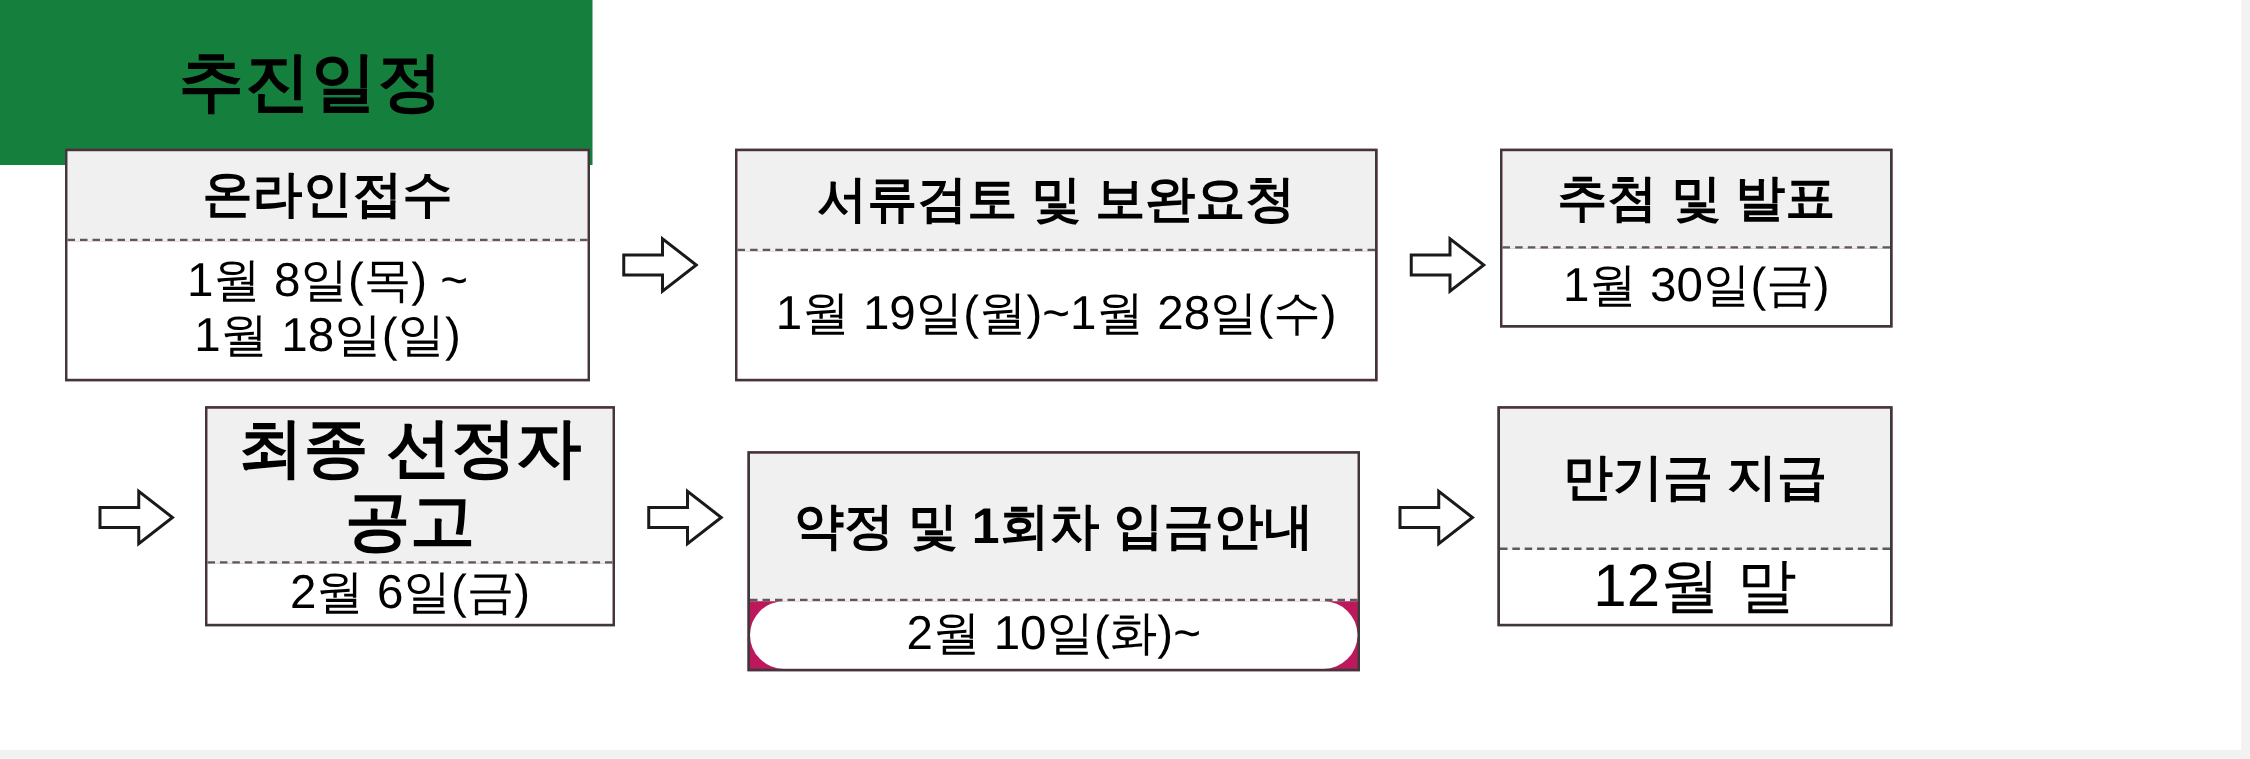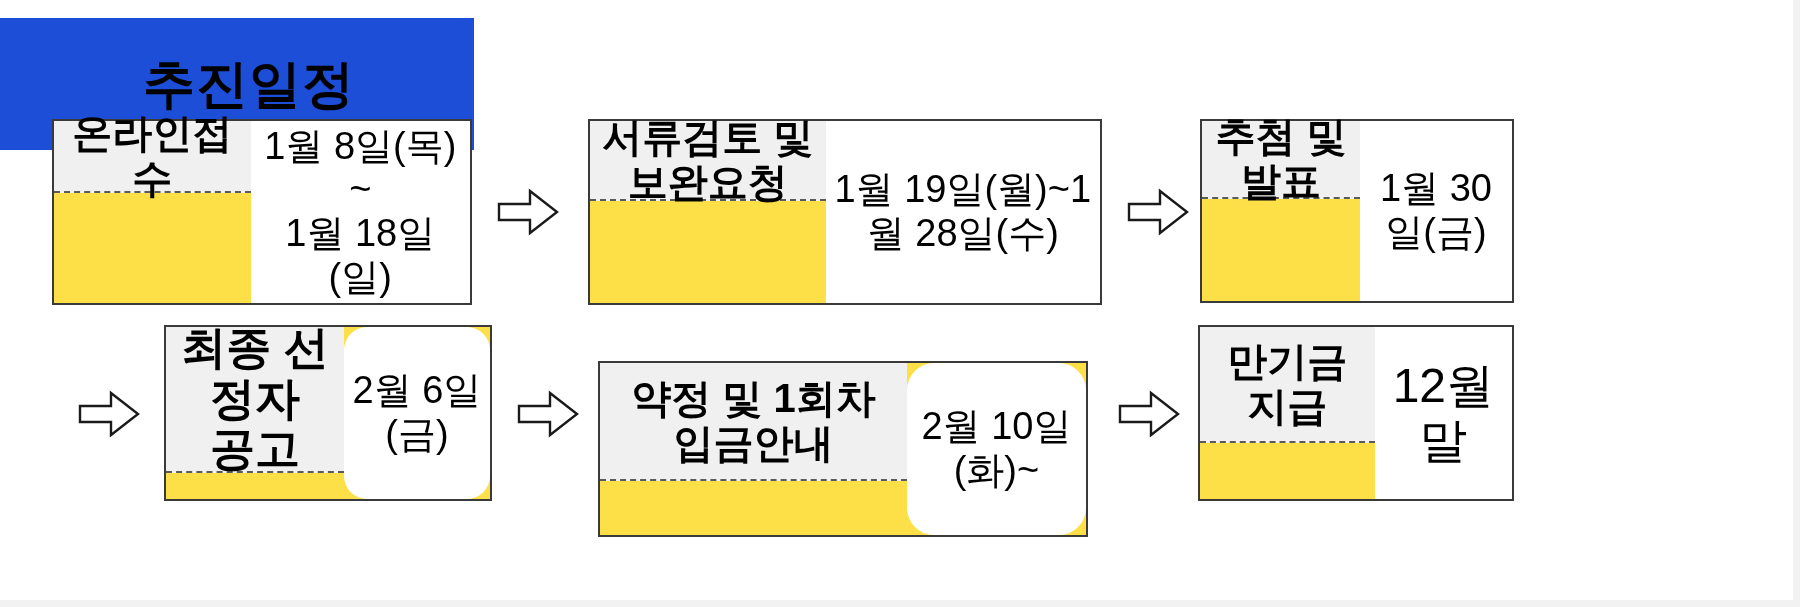--- a/index.html
+++ b/index.html
@@ -35,44 +35,43 @@
     pointer-events: none;
   }
 
   
   .title-band {
     position: absolute;
     left: 0;
     top: 0;
     width: 474px;
     height: 132px;
-    background: #1d4ed8;
+    background: #15803d;
     display: flex;
     align-items: center;
     justify-content: center;
     box-sizing: border-box;
-    margin-top: 18px;
   }
   .title-band .title-text {
     font-size: 52px;
     font-weight: bold;
     color: #000000;
     letter-spacing: 1px;
     line-height: 1;
     padding-left: 24px;
   }
 
   
   .flow-box {
     position: absolute;
     box-sizing: border-box;
     border: 2px solid #3a3a3a;
-    background: #fde047;
-    display: flex;
-    flex-direction: row;
+    background: #be185d;
+    display: flex;
+    flex-direction: column;
   }
   .flow-box .box-head {
     background: #f0f0f0;
     display: flex;
     align-items: center;
     justify-content: center;
     text-align: center;
     box-sizing: border-box;
     border-bottom: 2px dashed #5a5a5a;
     font-weight: bold;
@@ -95,27 +94,27 @@
 
   
   #box-1 { left: 52px;   top: 119px; width: 420px;  height: 186px; }
   #box-1 .box-head { height: 72px;  font-size: 40px; }
   #box-1 .box-body { font-size: 38px; }
 
   #box-2 { left: 588px;  top: 119px; width: 514px;  height: 186px; }
   #box-2 .box-head { height: 80px;  font-size: 40px; }
   #box-2 .box-body { font-size: 38px; }
 
-  #box-3 { left: 1200px; top: 119px; width: 314px;  height: 184px; }
+  #box-3 { left: 1200px; top: 119px; width: 314px;  height: 143px; }
   #box-3 .box-head { height: 78px;  font-size: 40px; }
   #box-3 .box-body { font-size: 38px; }
 
   #box-4 { left: 164px;  top: 325px; width: 328px;  height: 176px; }
-  #box-4 .box-head { height: 146px; font-size: 45px; }
-  #box-4 .box-body { font-size: 38px; border-radius: 23px; }
+  #box-4 .box-head { height: 146px; font-size: 52px; }
+  #box-4 .box-body { font-size: 38px; }
 
   #box-5 { left: 598px;  top: 325px; width: 490px;  height: 176px; margin-top: 36px; }
   #box-5 .box-head { height: 118px; font-size: 40px; }
   #box-5 .box-body { font-size: 38px; border-radius: 27px; }
 
   #box-6 { left: 1198px; top: 325px; width: 316px;  height: 176px; }
   #box-6 .box-head { height: 116px; font-size: 40px; }
   #box-6 .box-body { font-size: 48px; }
 
   

